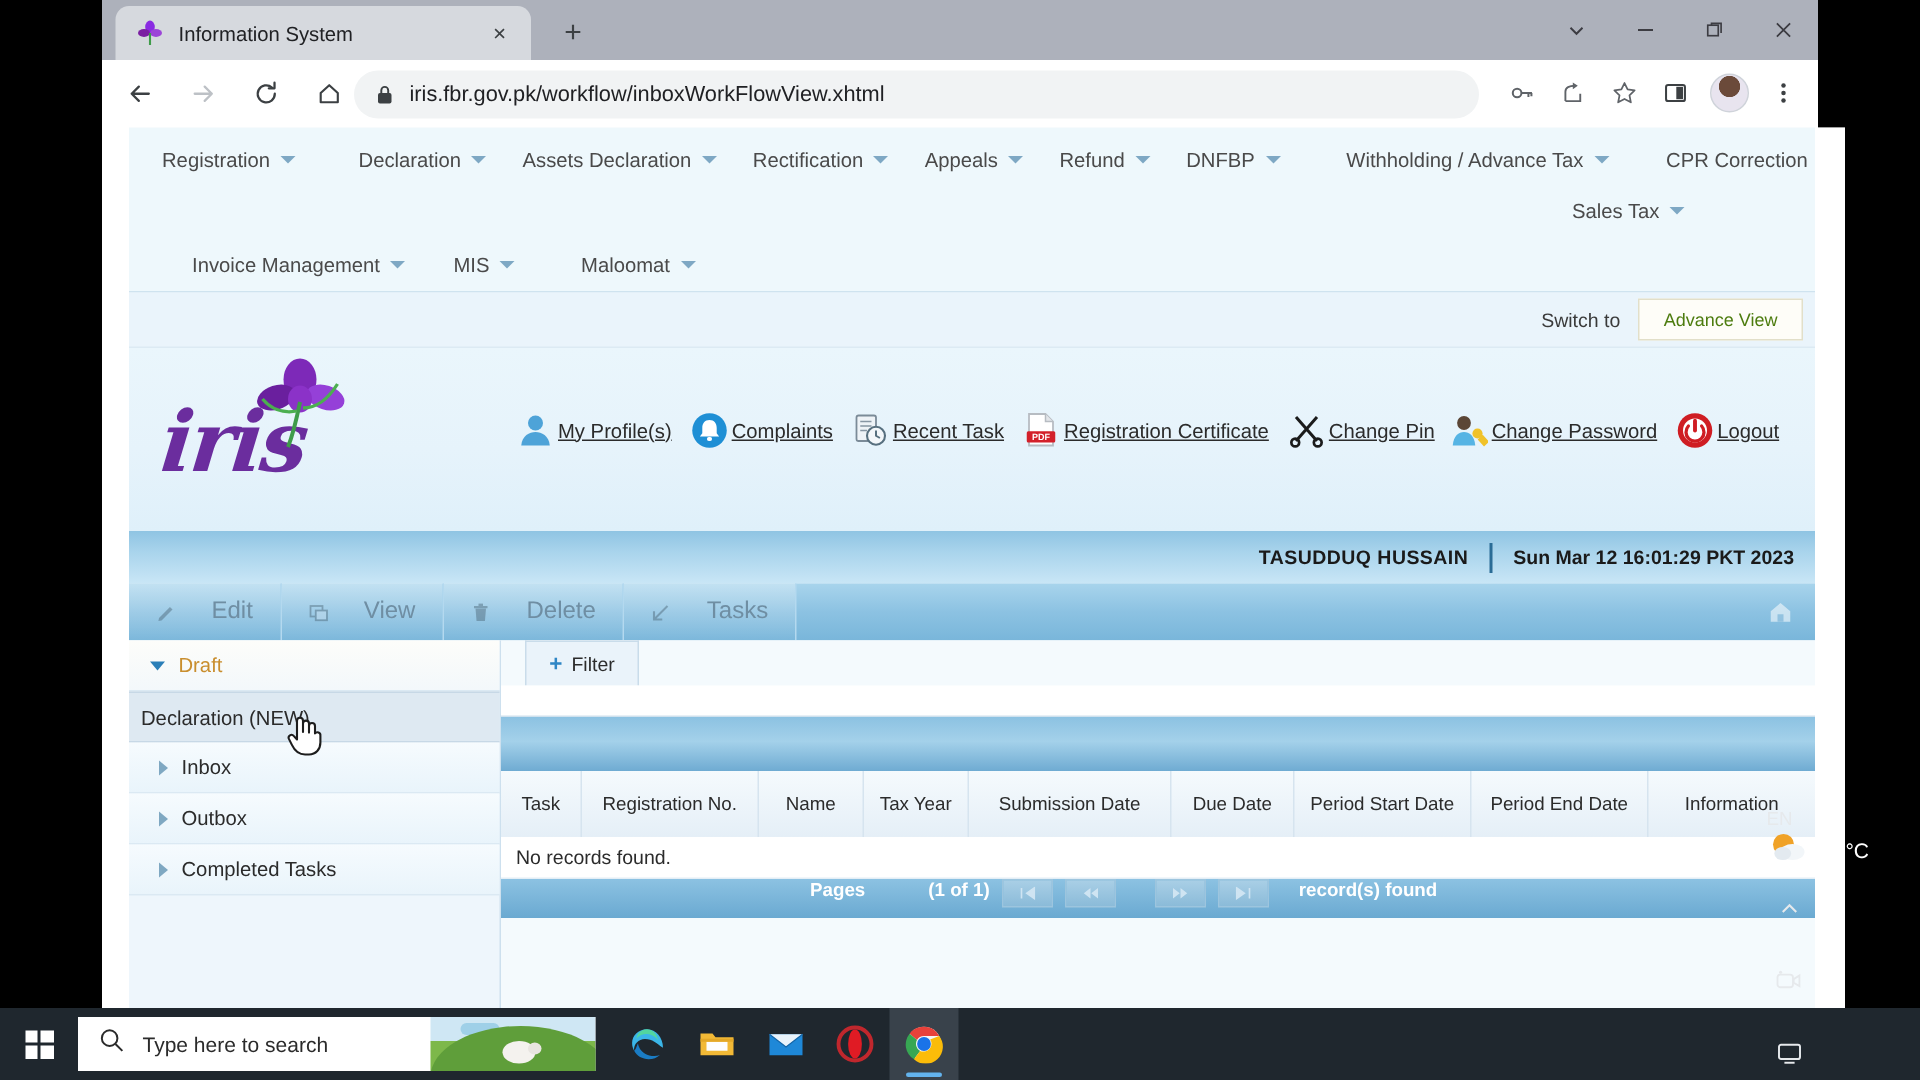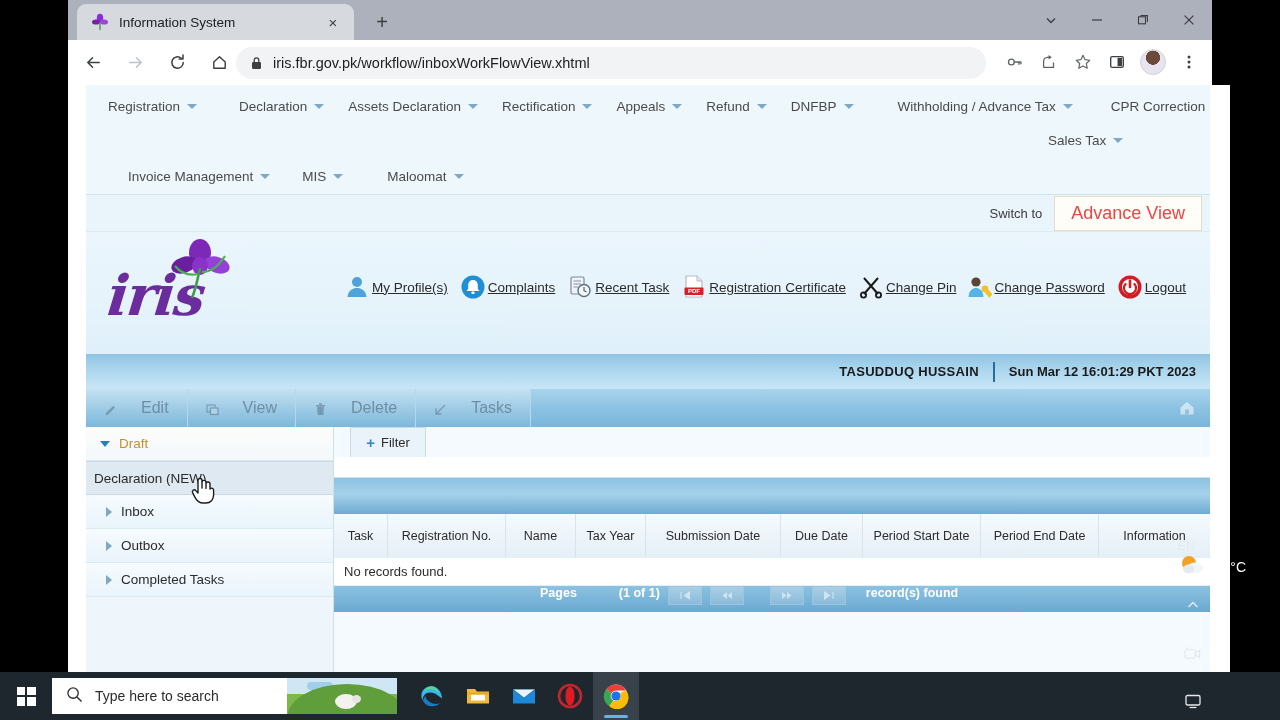--- a/index.html
+++ b/index.html
@@ -99,22 +99,22 @@
   }
 
   
   .switchbar {
     position: absolute; left: 0; top: 110px; width: 1124px; height: 37px;
     background: #eaf4fb; display: flex; align-items: center; justify-content: flex-end;
     border-bottom: 1px solid #dceaf3;
   }
   .switchlabel { font-size: 13px; color: #3a3a3a; margin-right: 12px; }
   .advbtn {
-    background: #fefdf8; border: 1px solid #e2dfc9; color: #ef4444;
-    font-size: 18px; padding: 6px 16px; margin-right: 8px;
+    background: #fefdf8; border: 1px solid #e2dfc9; color: #4d7c0f;
+    font-size: 12px; padding: 6px 16px; margin-right: 8px;
   }
 
   
   .band {
     position: absolute; left: 0; top: 147px; width: 1124px; height: 122px;
     background: linear-gradient(to bottom, #eaf6fc 0%, #e6f3fb 55%, #dff0fa 100%);
   }
   .logo { position: absolute; left: 18px; top: 4px; width: 130px; height: 96px; }
   .iris-word {
     position: absolute; left: 4px; top: 26px;

